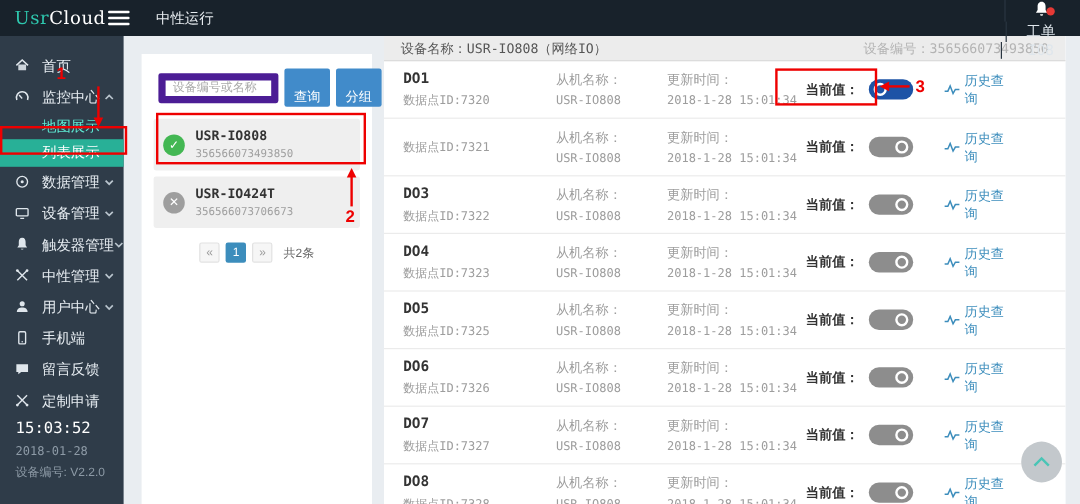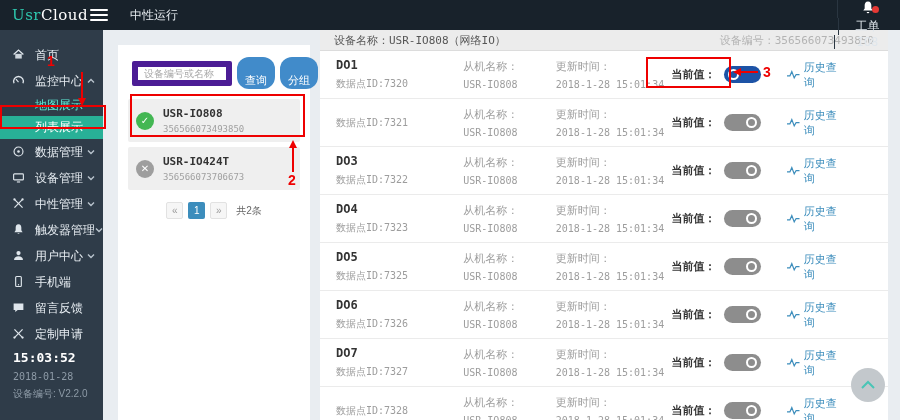--- a/index.html
+++ b/index.html
@@ -25,29 +25,29 @@
   .menu { padding-top:12px; }
   .s-item { height:26px; display:flex; align-items:center; padding:0 8px 0 12px; color:#e6ecf1; cursor:pointer; position:relative; }
   .s-ico { width:14px; height:14px; margin-right:9px; display:inline-flex; color:#dfe6ec; flex:none; }
   .s-ico svg { width:13px; height:13px; }
   .s-label { font-size:12px; white-space:nowrap; }
   .s-chev { margin-left:auto; display:inline-flex; color:#b9c4cd; }
   .s-chev svg { width:8px; height:6px; }
   .s-sub { height:22px; display:flex; align-items:center; padding-left:35px; color:#5eead4; cursor:pointer; font-size:12px; }
   .s-sub.active { background:#28b097; color:#fff; height:23px; }
   .side-foot { position:absolute; left:0; bottom:14px; padding-left:13px; }
-  .sf-time { color:#fff; font-weight:bold; font-size:13px; margin-bottom:6px; }
+  .sf-time { color:#fff; font-weight:normal; font-size:13px; margin-bottom:6px; }
   .sf-date, .sf-ver { color:#8d9aa6; font-size:10px; margin-bottom:5px; }
 
   
   .dev-panel { position:absolute; left:118px; top:45px; width:192px; height:375px; background:#fff; }
   .search-row { display:flex; align-items:center; padding:12px 10px 10px 14px; gap:5px; }
   .search-input { width:100px; height:25px; border:6px solid #4c1d95; border-radius:2px; padding:0 6px; font-size:10px; color:#333; font-family:"Liberation Sans",sans-serif; }
   .search-input::placeholder { color:#a9a9a9; }
-  .btn-blue { height:26px; padding:16px 8px; background:#418bca; color:#fff; border:none; border-radius:12px; font-size:11px; cursor:pointer; white-space:nowrap; }
+  .btn-blue { height:26px; padding:16px 8px; background:#418bca; color:#fff; border:none; border-radius:2px; font-size:11px; cursor:pointer; white-space:nowrap; }
   .dev-item { margin:0 10px 5px 10px; background:#efefef; border-radius:2px; padding:8px 8px 8px 8px; display:flex; align-items:center; cursor:pointer; }
   .dev-status { width:18px; height:18px; border-radius:50%; display:flex; align-items:center; justify-content:center; color:#fff; font-size:10px; margin-right:9px; flex:none; }
   .dev-status.ok { background:#43b753; } .dev-status.off { background:#9e9e9e; }
   .dev-name { font-weight:bold; font-size:11px; color:#333; margin-bottom:4px; }
   .dev-id { font-size:9px; color:#a0a0a0; }
   .pager { display:flex; align-items:center; justify-content:center; gap:5px; margin-top:12px; }
   .pg-btn { width:17px; height:17px; background:#f6f6f6; border:1px solid #e2e2e2; border-radius:2px; display:flex; align-items:center; justify-content:center; color:#9a9a9a; font-size:10px; cursor:pointer; }
   .pg-cur { width:17px; height:17px; background:#3c8dbc; border-radius:2px; display:flex; align-items:center; justify-content:center; color:#fff; font-size:10px; cursor:pointer; }
   .pg-total { color:#666; font-size:10px; margin-left:4px;text-align:right; }
 
@@ -156,41 +156,41 @@
         </span>
       <span class="s-label">设备管理</span>
       <span class="s-chev">
           <svg viewBox="0 0 8 6" fill="none" stroke="currentColor" stroke-width="1.4">
             <path d="M1 1.5 L4 4.5 L7 1.5"></path>
           </svg>
         </span>
     </div>
     <div class="s-item">
       <span class="s-ico">
+          <svg viewBox="0 0 16 16" fill="currentColor">
+            <path d="M8 1.5 C5.4 1.5 4.5 3.6 4.5 5.8 V9 L3 11.3 H13 L11.5 9 V5.8 C11.5 3.6 10.6 1.5 8 1.5 Z M6.6 12.6 A1.5 1.5 0 0 0 9.4 12.6 Z"></path>
+          </svg>
+        </span>
+      <span class="s-label">触发器管理</span>
+      <span class="s-chev">
+          <svg viewBox="0 0 8 6" fill="none" stroke="currentColor" stroke-width="1.4">
+            <path d="M1 1.5 L4 4.5 L7 1.5"></path>
+          </svg>
+        </span>
+    </div>
+    <div class="s-item">
+      <span class="s-ico">
           <svg viewBox="0 0 16 16" fill="none" stroke="currentColor" stroke-width="1.5">
             <path d="M3 3 L13 13"></path>
             <path d="M13 3 L3 13"></path>
             <circle cx="3" cy="3" r="1.4" fill="currentColor" stroke="none"></circle>
             <circle cx="13" cy="3" r="1.4" fill="currentColor" stroke="none"></circle>
           </svg>
         </span>
       <span class="s-label">中性管理</span>
-      <span class="s-chev">
-          <svg viewBox="0 0 8 6" fill="none" stroke="currentColor" stroke-width="1.4">
-            <path d="M1 1.5 L4 4.5 L7 1.5"></path>
-          </svg>
-        </span>
-    </div>
-    <div class="s-item">
-      <span class="s-ico">
-          <svg viewBox="0 0 16 16" fill="currentColor">
-            <path d="M8 1.5 C5.4 1.5 4.5 3.6 4.5 5.8 V9 L3 11.3 H13 L11.5 9 V5.8 C11.5 3.6 10.6 1.5 8 1.5 Z M6.6 12.6 A1.5 1.5 0 0 0 9.4 12.6 Z"></path>
-          </svg>
-        </span>
-      <span class="s-label">触发器管理</span>
       <span class="s-chev">
           <svg viewBox="0 0 8 6" fill="none" stroke="currentColor" stroke-width="1.4">
             <path d="M1 1.5 L4 4.5 L7 1.5"></path>
           </svg>
         </span>
     </div>
     <div class="s-item">
       <span class="s-ico">
           <svg viewBox="0 0 16 16" fill="currentColor">
             <circle cx="8" cy="5" r="2.6"></circle>
@@ -450,20 +450,21 @@
       </div>
     <div class="c-hist">
         <svg viewBox="0 0 13 10" fill="none" stroke="#3c8dbc" stroke-width="1.3">
           <path d="M0 6 H3 L5 1.5 L7.5 8 L9.5 4.5 H13"></path>
         </svg>
         <span class="hist-txt">历史查询</span>
       </div>
   </div>
   <div class="row">
     <div class="c-name">
+        <div class="r-name mono">DO8</div>
         <div class="r-dp mono">数据点ID:7328</div>
       </div>
     <div class="c-slave cell-2l">
         <div class="l1">从机名称：</div>
         <div class="l2 mono">USR-IO808</div>
       </div>
     <div class="c-time cell-2l">
         <div class="l1">更新时间：</div>
         <div class="l2 mono">2018-1-28 15:01:34</div>
       </div>

